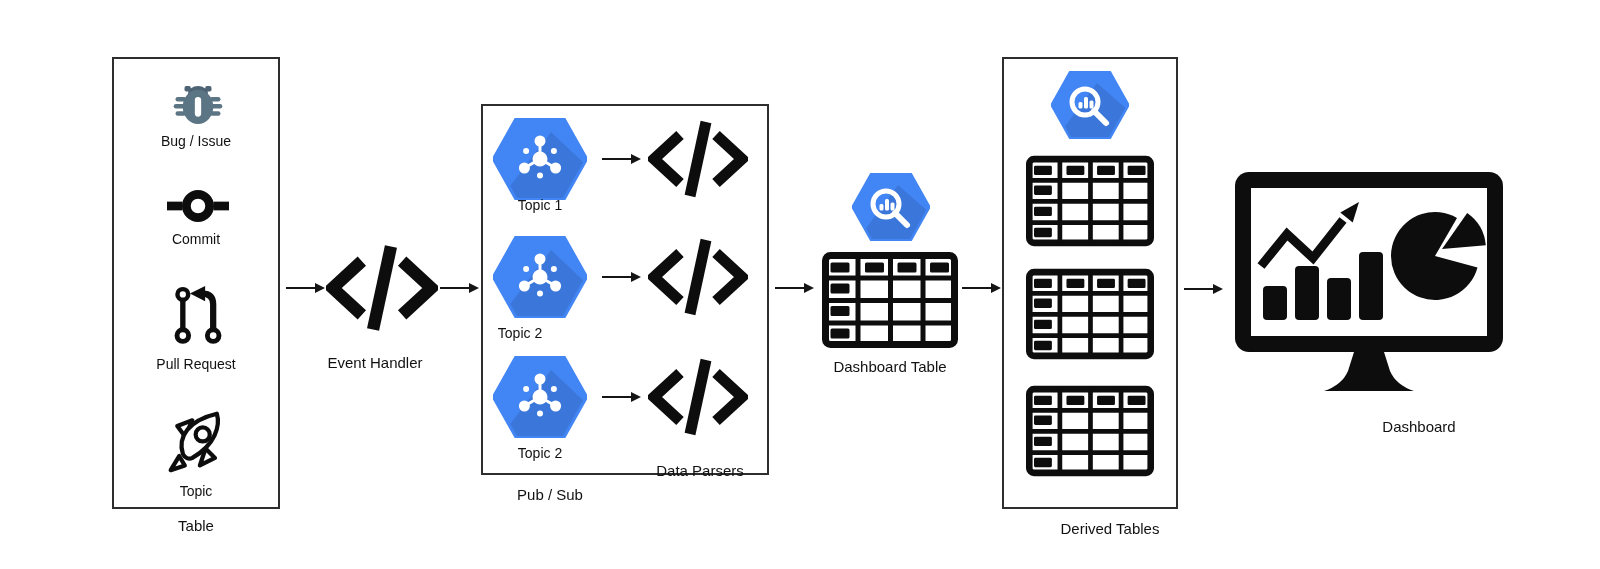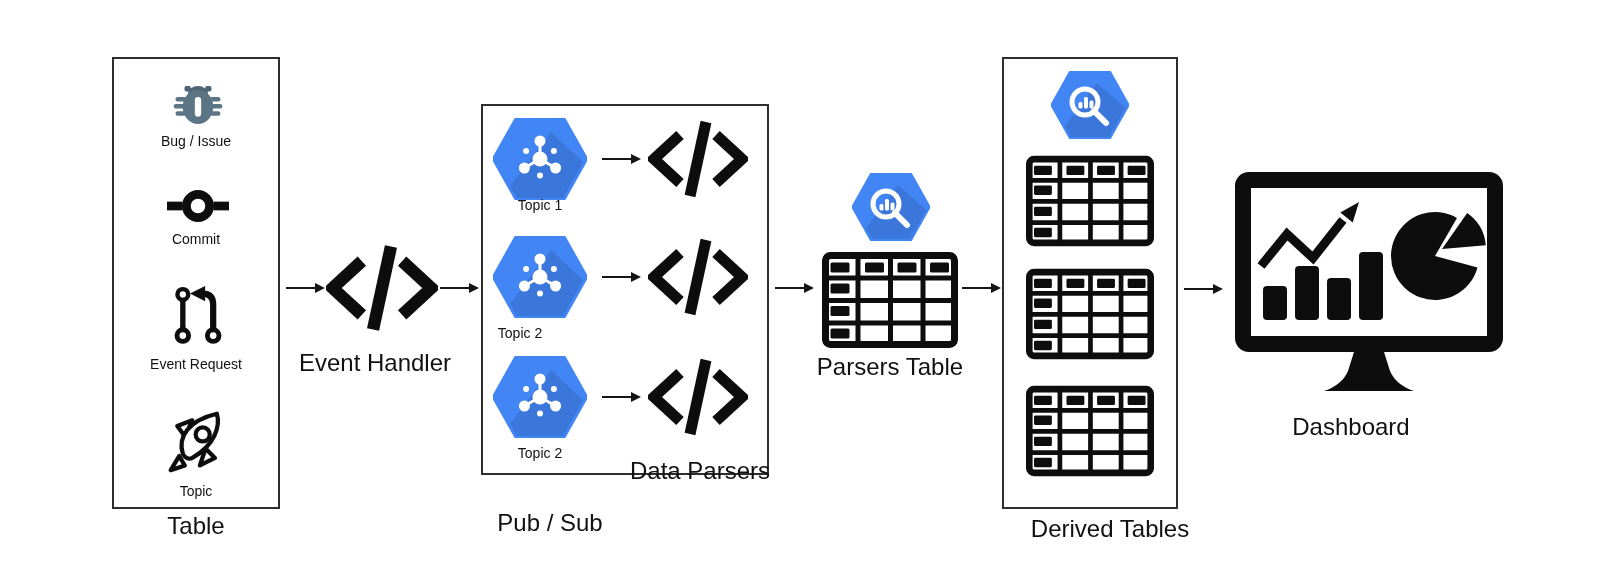--- a/index.html
+++ b/index.html
@@ -1,19 +1,19 @@
 <!DOCTYPE html>
 <html><head>
 <meta charset="utf-8">
 <style>
   html,body{margin:0;padding:0;background:#fff;}
   #canvas{position:relative;width:1600px;height:569px;background:#ffffff;
           font-family:"Liberation Sans",sans-serif;color:#111;overflow:hidden;}
   .box{position:absolute;border:2px solid #2e2e2e;background:#fff;box-sizing:border-box;}
-  .lbl{position:absolute;font-size:24px;line-height:22px;text-align:center;white-space:nowrap;color:#111;}
+  .lbl{position:absolute;font-size:15px;line-height:22px;text-align:center;white-space:nowrap;color:#111;}
   .lbl-sm{position:absolute;font-size:14px;line-height:19px;text-align:center;white-space:nowrap;color:#111;width:100%;left:0;}
   .icon{position:absolute;}
   .arrow{position:absolute;height:0;border-top:2px solid #151515;}
   .arrow::after{content:"";position:absolute;right:-3px;top:-6px;width:0;height:0;
     border-left:10px solid #151515;border-top:5px solid transparent;border-bottom:5px solid transparent;}
 </style>
 </head>
 <body>
 
 <div id="canvas">
@@ -43,21 +43,21 @@
     <div class="lbl-sm" style="top:171px;">Commit</div>
 
     <svg class="icon" style="left:59px;top:222px;" width="50" height="68" viewBox="0 0 56 66">
       <circle cx="11" cy="10" r="6" fill="none" stroke="#0d0d0d" stroke-width="5"></circle>
       <line x1="11" y1="16" x2="11" y2="50" stroke="#0d0d0d" stroke-width="6"></line>
       <circle cx="11" cy="56" r="6.5" fill="none" stroke="#0d0d0d" stroke-width="5.5"></circle>
       <circle cx="45" cy="56" r="6.5" fill="none" stroke="#0d0d0d" stroke-width="5.5"></circle>
       <path d="M33,9 Q45,9 45,21 L45,49" fill="none" stroke="#0d0d0d" stroke-width="7"></path>
       <polygon points="19,9 36,0.5 36,17.5" fill="#0d0d0d"></polygon>
     </svg>
-    <div class="lbl-sm" style="top:296px;">Event Request</div>
+    <div class="lbl-sm" style="top:296px;">Pull Request</div>
 
     <svg class="icon" style="left:52px;top:347px;" width="64" height="70" viewBox="0 0 68 72">
       <g fill="none" stroke="#0d0d0d" stroke-width="4.5" stroke-linejoin="round">
         <path d="M28,14 L12,20 L20,31 Z"></path>
         <path d="M42,44 L36,62 L52,54 Z"></path>
         <path d="M14,52 L5,67 L20,62 Z"></path>
         <path d="M18,50 C12,32 24,14 54,7 C58,20 52,40 28,54 C24,56 20,54 18,50 Z" fill="#fff"></path>
         <circle cx="39" cy="29" r="7.5" fill="#fff"></circle>
       </g>
     </svg>
@@ -166,21 +166,21 @@
   <div class="lbl-sm" style="left:493px;width:94px;top:444px;">Topic 2</div>
   <div class="arrow" style="left:602px;top:396px;width:36px;"></div>
   <svg class="icon" style="left:648px;top:357px;" width="100" height="80" viewBox="0 0 100 80">
     <g stroke="#0d0d0d" stroke-width="11" fill="none">
       <polyline points="32,16 6,40 32,64"></polyline>
         <polyline points="68,16 94,40 68,64"></polyline>
         <line x1="58" y1="3" x2="42" y2="77"></line>
     </g>
   </svg>
 
-  <div class="lbl" style="left:470px;width:160px;top:512px;">Pub / Sub</div>
+  <div class="lbl" style="left:470px;width:160px;top:484px;">Pub / Sub</div>
   <div class="lbl" style="left:620px;width:160px;top:460px;">Data Parsers</div>
 
   <div class="arrow" style="left:775px;top:287px;width:36px;"></div>
 
   <svg class="icon" style="left:852px;top:173px;" width="78" height="68" viewBox="0 0 78 68">
     <defs>
         <clipPath id="hexbq1">
           <polygon points="20,2 58,2 76,34 58,66 20,66 2,34"></polygon>
         </clipPath>
       </defs>
@@ -205,21 +205,21 @@
     <g fill="#0d0d0d">
       <rect x="8.5" y="10.5" width="19" height="10" rx="1.5"></rect>
         <rect x="43" y="10.5" width="19" height="10" rx="1.5"></rect>
       <rect x="75.5" y="10.5" width="19" height="10" rx="1.5"></rect>
         <rect x="108" y="10.5" width="19" height="10" rx="1.5"></rect>
       <rect x="8.5" y="31.5" width="19" height="10" rx="1.5"></rect>
         <rect x="8.5" y="54" width="19" height="10" rx="1.5"></rect>
       <rect x="8.5" y="76.5" width="19" height="10" rx="1.5"></rect>
     </g>
   </svg>
-  <div class="lbl" style="left:810px;width:160px;top:356px;">Parsers Table</div>
+  <div class="lbl" style="left:810px;width:160px;top:356px;">Dashboard Table</div>
 
   <div class="arrow" style="left:962px;top:287px;width:36px;"></div>
 
   <div class="box" style="left:1002px;top:57px;width:176px;height:452px;"></div>
   <svg class="icon" style="left:1051px;top:71px;" width="78" height="68" viewBox="0 0 78 68">
     <defs>
         <clipPath id="hexbq2">
           <polygon points="20,2 58,2 76,34 58,66 20,66 2,34"></polygon>
         </clipPath>
       </defs>
@@ -304,15 +304,15 @@
       <rect x="30" y="116" width="24" height="34" rx="4"></rect>
       <rect x="62" y="96" width="24" height="54" rx="4"></rect>
       <rect x="94" y="108" width="24" height="42" rx="4"></rect>
       <rect x="126" y="82" width="24" height="68" rx="4"></rect>
     </g>
     <polyline points="28,96 54,64 80,88 110,50" fill="none" stroke="#0d0d0d" stroke-width="9"></polyline>
     <polygon points="126,32 119.7,52.6 107.3,42.6" fill="#0d0d0d"></polygon>
     <path d="M202,86 L224,47.9 A44 44 0 1 0 244.5,97.4 Z" fill="#0d0d0d"></path>
     <path d="M209,79 L252.8,75.2 A44 44 0 0 0 234.2,43 Z" fill="#0d0d0d"></path>
   </svg>
-  <div class="lbl" style="left:1271px;width:160px;top:416px;">Dashboard</div>
+  <div class="lbl" style="left:1339px;width:160px;top:416px;">Dashboard</div>
 
 </div>
 
 </body></html>

